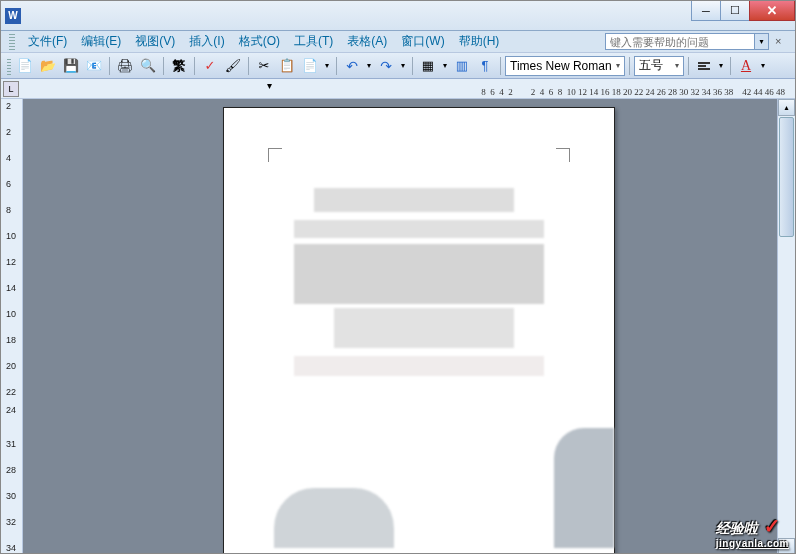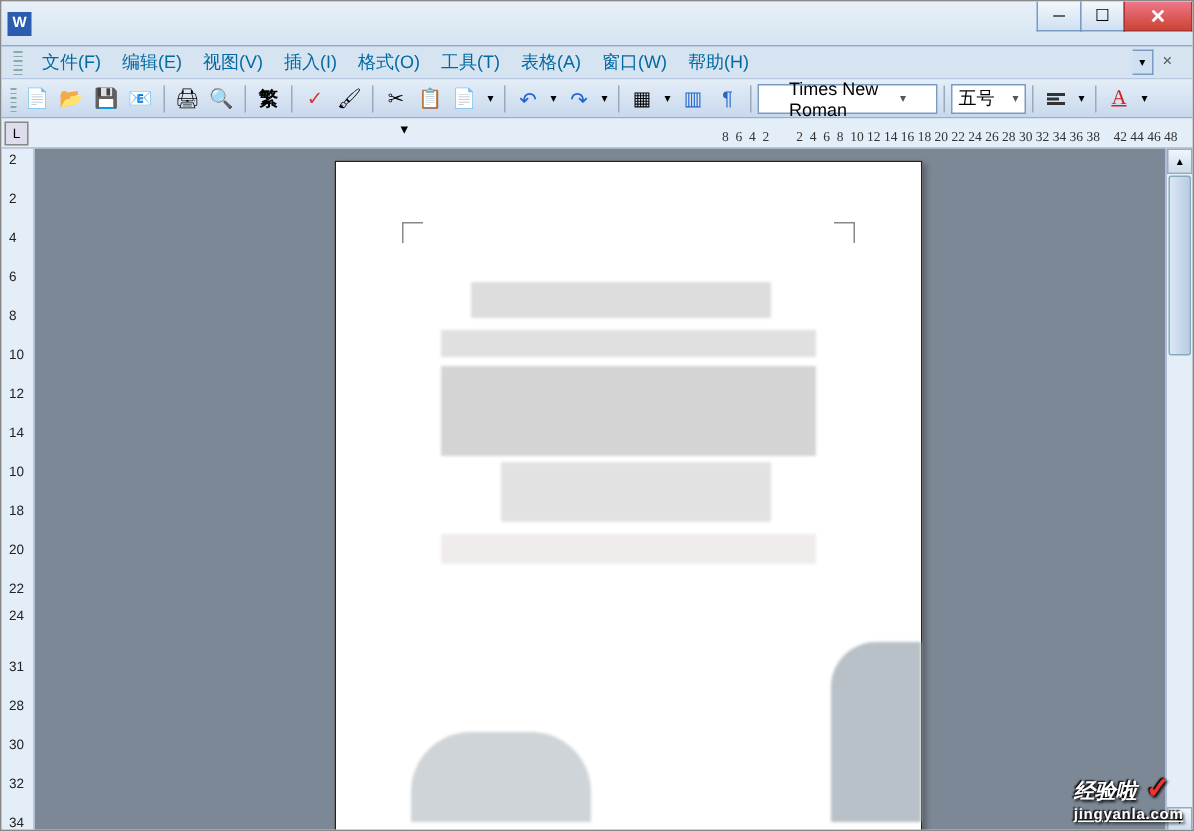--- a/index.html
+++ b/index.html
@@ -24,21 +24,21 @@
 .help-input { width: 150px; height: 17px; font-size: 11px; border: 1px solid #7a9bc4; padding: 0 4px; }
 .help-drop { width: 14px; height: 17px; background: #cfe0f2; border: 1px solid #7a9bc4; border-left: none; display: flex; align-items: center; justify-content: center; font-size: 8px; }
 .menu-close { width: 14px; height: 14px; margin: 0 6px; font-size: 11px; color: #555; }
 
 
 .toolbar { height: 26px; background: linear-gradient(#e4eef8, #c8d8ec); display: flex; align-items: center; padding-left: 6px; border-bottom: 1px solid #98aed0; gap: 1px; }
 .toolbar .grip { width: 4px; height: 18px; background: repeating-linear-gradient(0deg, #8aa 0 1px, transparent 1px 3px); margin-right: 2px; }
 .tb-btn { width: 22px; height: 22px; display: flex; align-items: center; justify-content: center; font-size: 12px; border: 1px solid transparent; border-radius: 2px; cursor: pointer; }
 .tb-btn.narrow { width: 10px; font-size: 8px; }
 .tb-sep { width: 1px; height: 18px; background: #9ab; margin: 0 3px; }
-.font-box { width: 120px; height: 20px; border: 1px solid #7a9bc4; background: #fff; font-size: 12px; padding: 0 20px; display: flex; align-items: center; justify-content: space-between; }
+.font-box { width: 120px; height: 20px; border: 1px solid #7a9bc4; background: #fff; font-size: 12px; padding: 0 4px; display: flex; align-items: center; justify-content: space-between; }
 .size-box { width: 50px; height: 20px; border: 1px solid #7a9bc4; background: #fff; font-size: 12px; padding: 0 4px; display: flex; align-items: center; justify-content: space-between; }
 .dd-arrow { font-size: 8px; color: #555; }
 .ic-new::before { content: "📄"; font-size: 13px; }
 .ic-open::before { content: "📂"; font-size: 13px; }
 .ic-save::before { content: "💾"; font-size: 13px; }
 .ic-mail::before { content: "📧"; font-size: 13px; }
 .ic-print::before { content: "🖨"; font-size: 13px; }
 .ic-preview::before { content: "🔍"; font-size: 13px; }
 .ic-spell { font-size: 13px; font-weight: bold; }
 .ic-brush::before { content: "✓"; color: #d33; font-size: 13px; }
@@ -112,20 +112,21 @@
   <span class="menu-item">文件(F)</span>
   <span class="menu-item">编辑(E)</span>
   <span class="menu-item">视图(V)</span>
   <span class="menu-item">插入(I)</span>
   <span class="menu-item">格式(O)</span>
   <span class="menu-item">工具(T)</span>
   <span class="menu-item">表格(A)</span>
   <span class="menu-item">窗口(W)</span>
   <span class="menu-item">帮助(H)</span>
   <div class="help-box">
+    <input class="help-input" placeholder="键入需要帮助的问题" style="">
     <span class="help-drop">▾</span>
     <span class="menu-close">×</span>
   </div>
 </div>
 
 <div class="toolbar">
   <span class="grip"></span>
   <span class="tb-btn">
       <span class="ic-new"></span>
     </span>

